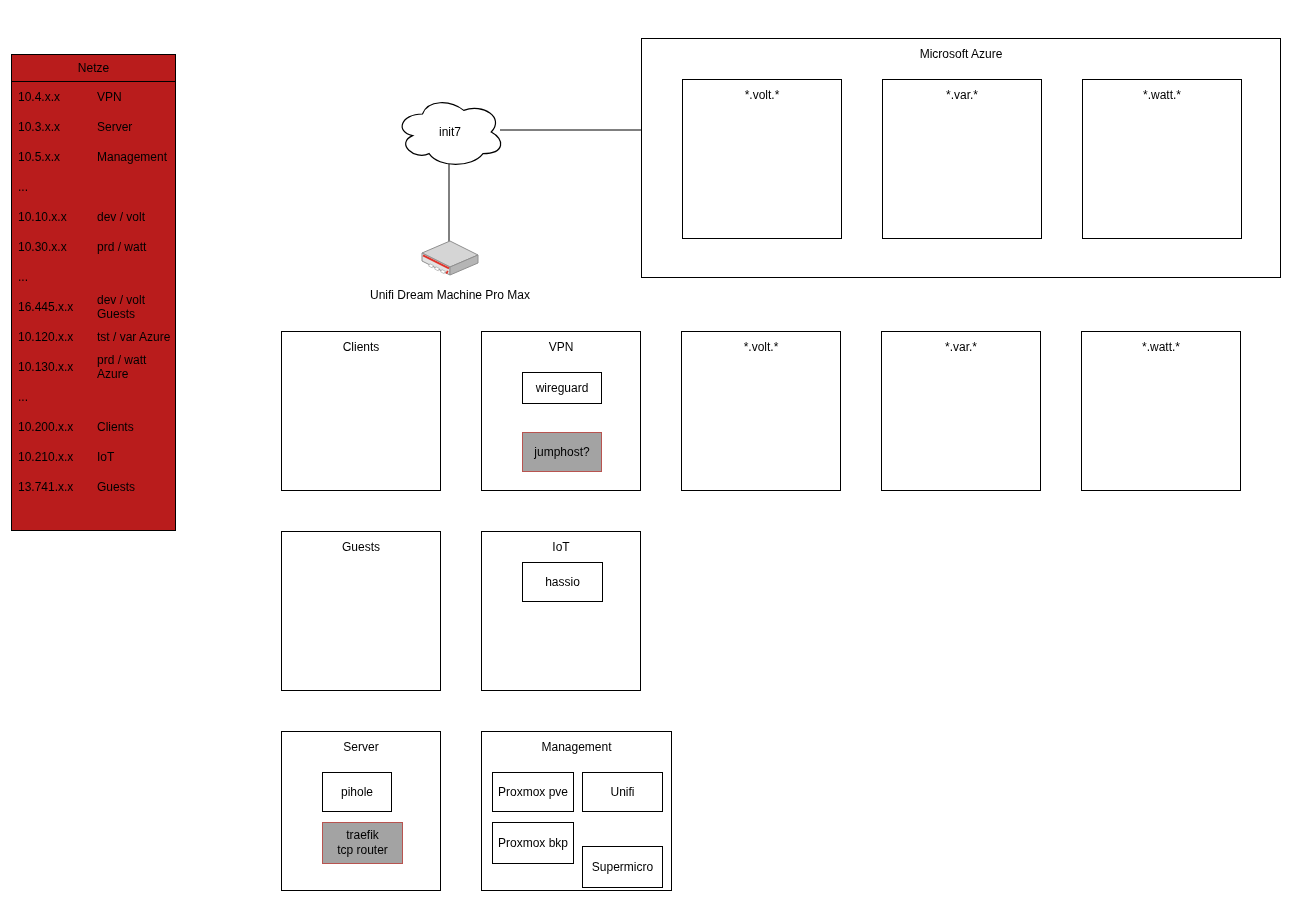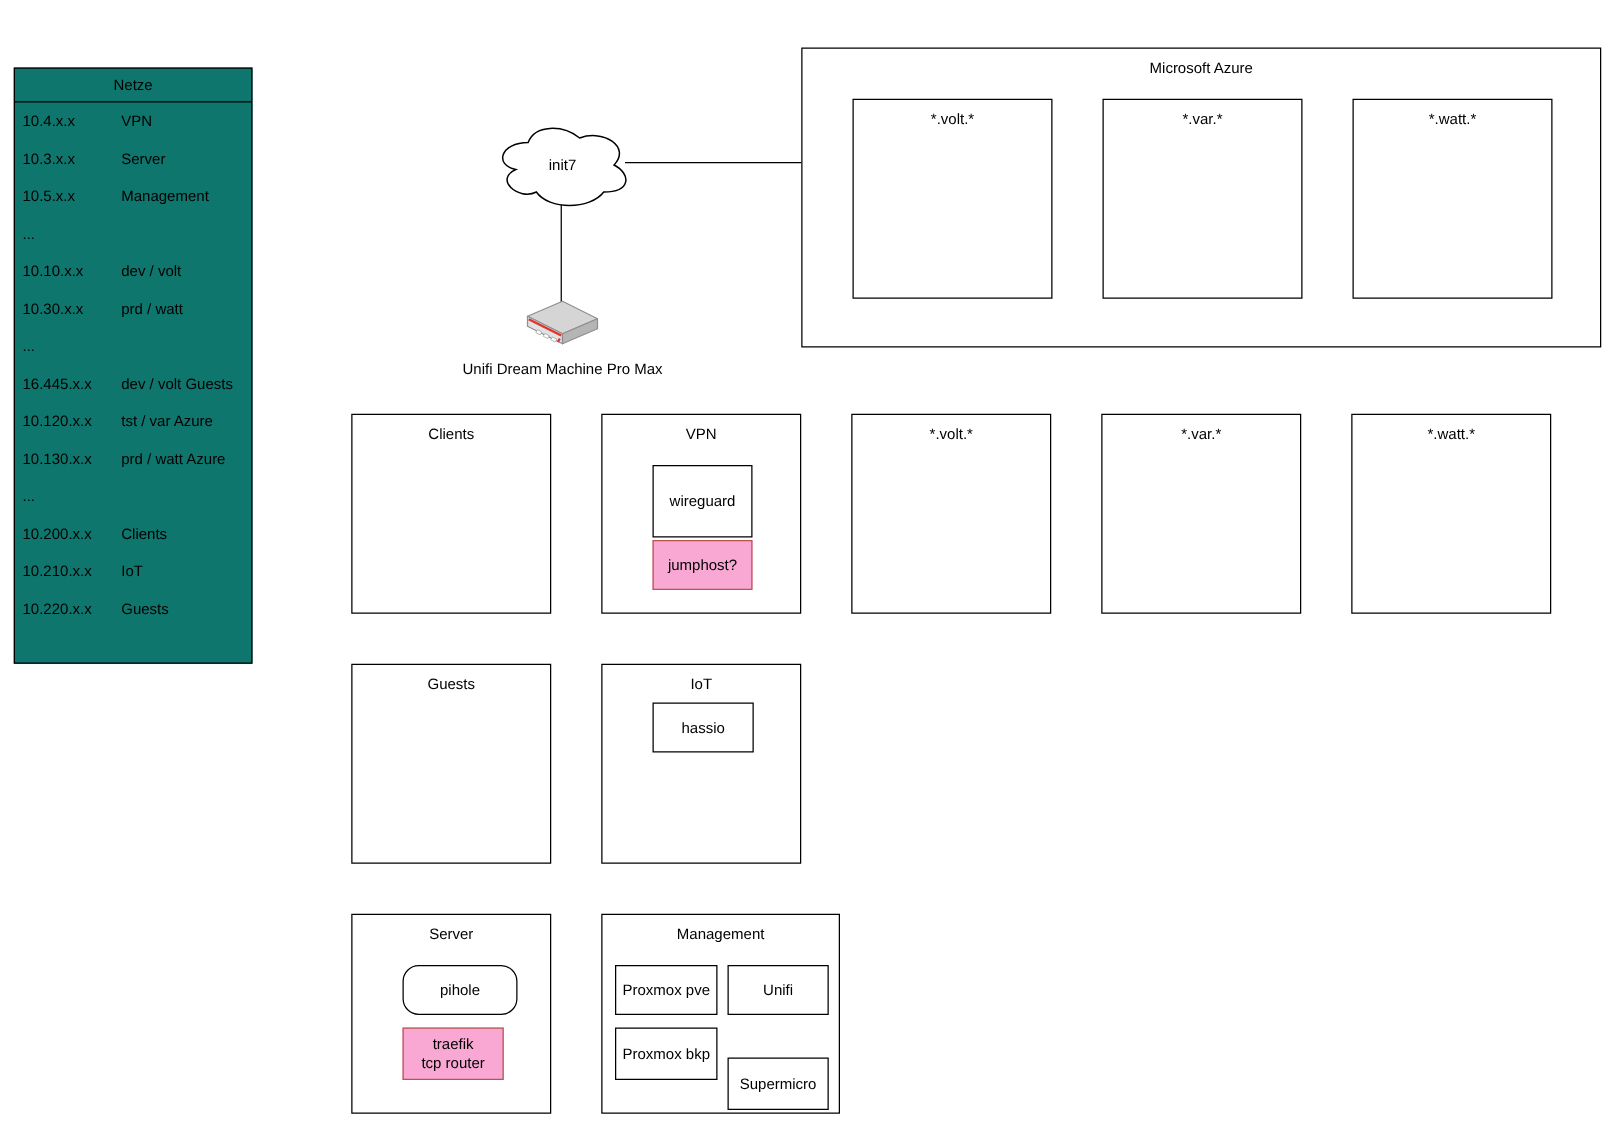--- a/index.html
+++ b/index.html
@@ -13,41 +13,41 @@
     color: #000000;
     overflow: hidden;
   }
   * { box-sizing: border-box; }
 
   
   .connectors { position: absolute; left: 0; top: 0; width: 1294px; height: 904px; pointer-events: none; }
 
   
   .netze {
-    position: absolute; left: 11px; top: 54px; width: 191px; height: 477px;
-    border: 1px solid #000; background: #0f766e;
+    position: absolute; left: 11px; top: 54px; width: 165px; height: 477px;
+    border: 1px solid #000; background: #b91c1c;
   }
   .netze-header {
     height: 27px; border-bottom: 1px solid #000;
     display: flex; align-items: center; justify-content: center;
   }
   .trow { height: 30px; display: flex; align-items: center; padding-left: 6px; }
   .tip { width: 79px; flex: none; }
 
   
   .zone { position: absolute; border: 1px solid #000; background: #fff; }
   .zone-title { text-align: center; padding-top: 8px; }
 
   
   .node {
     position: absolute; border: 1px solid #000; background: #fff;
     display: flex; align-items: center; justify-content: center;
     text-align: center; white-space: pre-line; line-height: 15px;
   }
-  .node.highlight { background: #f9a8d4; border-color: #b85450; }
+  .node.highlight { background: #a3a3a3; border-color: #b85450; }
 
   
   .cloud-wrap { position: absolute; left: 395px; top: 96px; width: 110px; height: 72px; }
   .cloud-wrap svg { position: absolute; left: 0; top: 0; }
   .cloud-label {
     position: absolute; left: 0; top: 0; width: 110px; height: 72px;
     display: flex; align-items: center; justify-content: center;
   }
 
   
@@ -115,21 +115,21 @@
       </div>
     <div class="trow">
         <span class="tip">10.200.x.x</span>
         <span>Clients</span>
       </div>
     <div class="trow">
         <span class="tip">10.210.x.x</span>
         <span>IoT</span>
       </div>
     <div class="trow">
-        <span class="tip">10.220.x.x</span>
+        <span class="tip">13.741.x.x</span>
         <span>Guests</span>
       </div>
   </div>
 
   <div class="cloud-wrap">
     <svg width="110" height="72" viewBox="0 0 110 72">
       <path d="M 27.5 18 C 5.5 18 0 36 17.6 39.6 C 0 47.5 19.8 64.8 34.1 57.6 C 44 72 77 72 88 57.6 C 110 57.6 110 43.2 96.25 36 C 110 21.6 88 7.2 68.75 14.4 C 55 3.6 33 3.6 27.5 18 Z" fill="#ffffff" stroke="#000000" stroke-width="1.2"></path>
     </svg>
     <div class="cloud-label">init7</div>
   </div>
@@ -160,21 +160,21 @@
       <div class="zone-title">*.watt.*</div>
     </div>
   </div>
 
   <div class="zone" style="left:281px; top:331px; width:160px; height:160px;">
     <div class="zone-title">Clients</div>
   </div>
 
   <div class="zone" style="left:481px; top:331px; width:160px; height:160px;">
     <div class="zone-title">VPN</div>
-    <div class="node" style="left:40px; top:40px; width:80px; height:58px;">wireguard</div>
+    <div class="node" style="left:40px; top:40px; width:80px; height:32px;">wireguard</div>
     <div class="node highlight" style="left:40px; top:100px; width:80px; height:40px;">jumphost?</div>
   </div>
 
   <div class="zone" style="left:681px; top:331px; width:160px; height:160px;">
     <div class="zone-title">*.volt.*</div>
   </div>
   <div class="zone" style="left:881px; top:331px; width:160px; height:160px;">
     <div class="zone-title">*.var.*</div>
   </div>
   <div class="zone" style="left:1081px; top:331px; width:160px; height:160px;">
@@ -184,21 +184,21 @@
   <div class="zone" style="left:281px; top:531px; width:160px; height:160px;">
     <div class="zone-title">Guests</div>
   </div>
   <div class="zone" style="left:481px; top:531px; width:160px; height:160px;">
     <div class="zone-title">IoT</div>
     <div class="node" style="left:40px; top:30px; width:81px; height:40px;">hassio</div>
   </div>
 
   <div class="zone" style="left:281px; top:731px; width:160px; height:160px;">
     <div class="zone-title">Server</div>
-    <div class="node" style="left:40px; top:40px; width:92px; height:40px;border-radius:13px;">pihole</div>
+    <div class="node" style="left:40px; top:40px; width:70px; height:40px;">pihole</div>
     <div class="node highlight" style="left:40px; top:90px; width:81px; height:42px;">traefik
 tcp router</div>
   </div>
 
   <div class="zone" style="left:481px; top:731px; width:191px; height:160px;">
     <div class="zone-title">Management</div>
     <div class="node" style="left:10px; top:40px; width:82px; height:40px;">Proxmox pve</div>
     <div class="node" style="left:100px; top:40px; width:81px; height:40px;">Unifi</div>
     <div class="node" style="left:10px; top:90px; width:82px; height:42px;">Proxmox bkp</div>
     <div class="node" style="left:100px; top:90px; width:81px; height:42px;margin-top:24px;">Supermicro</div>

